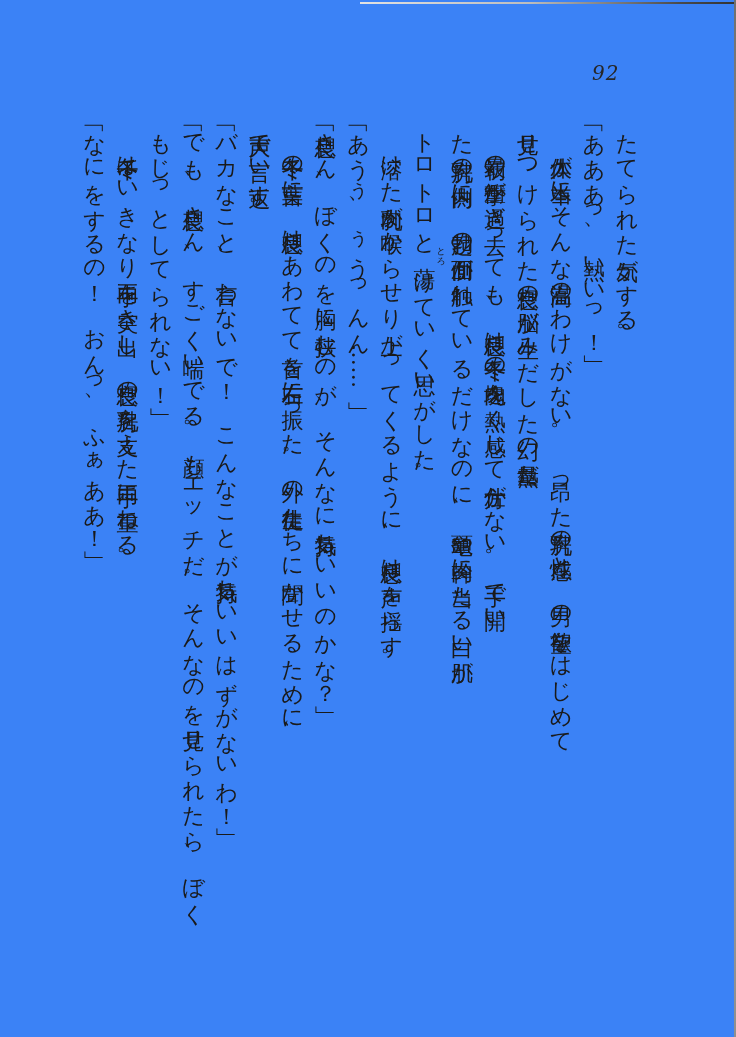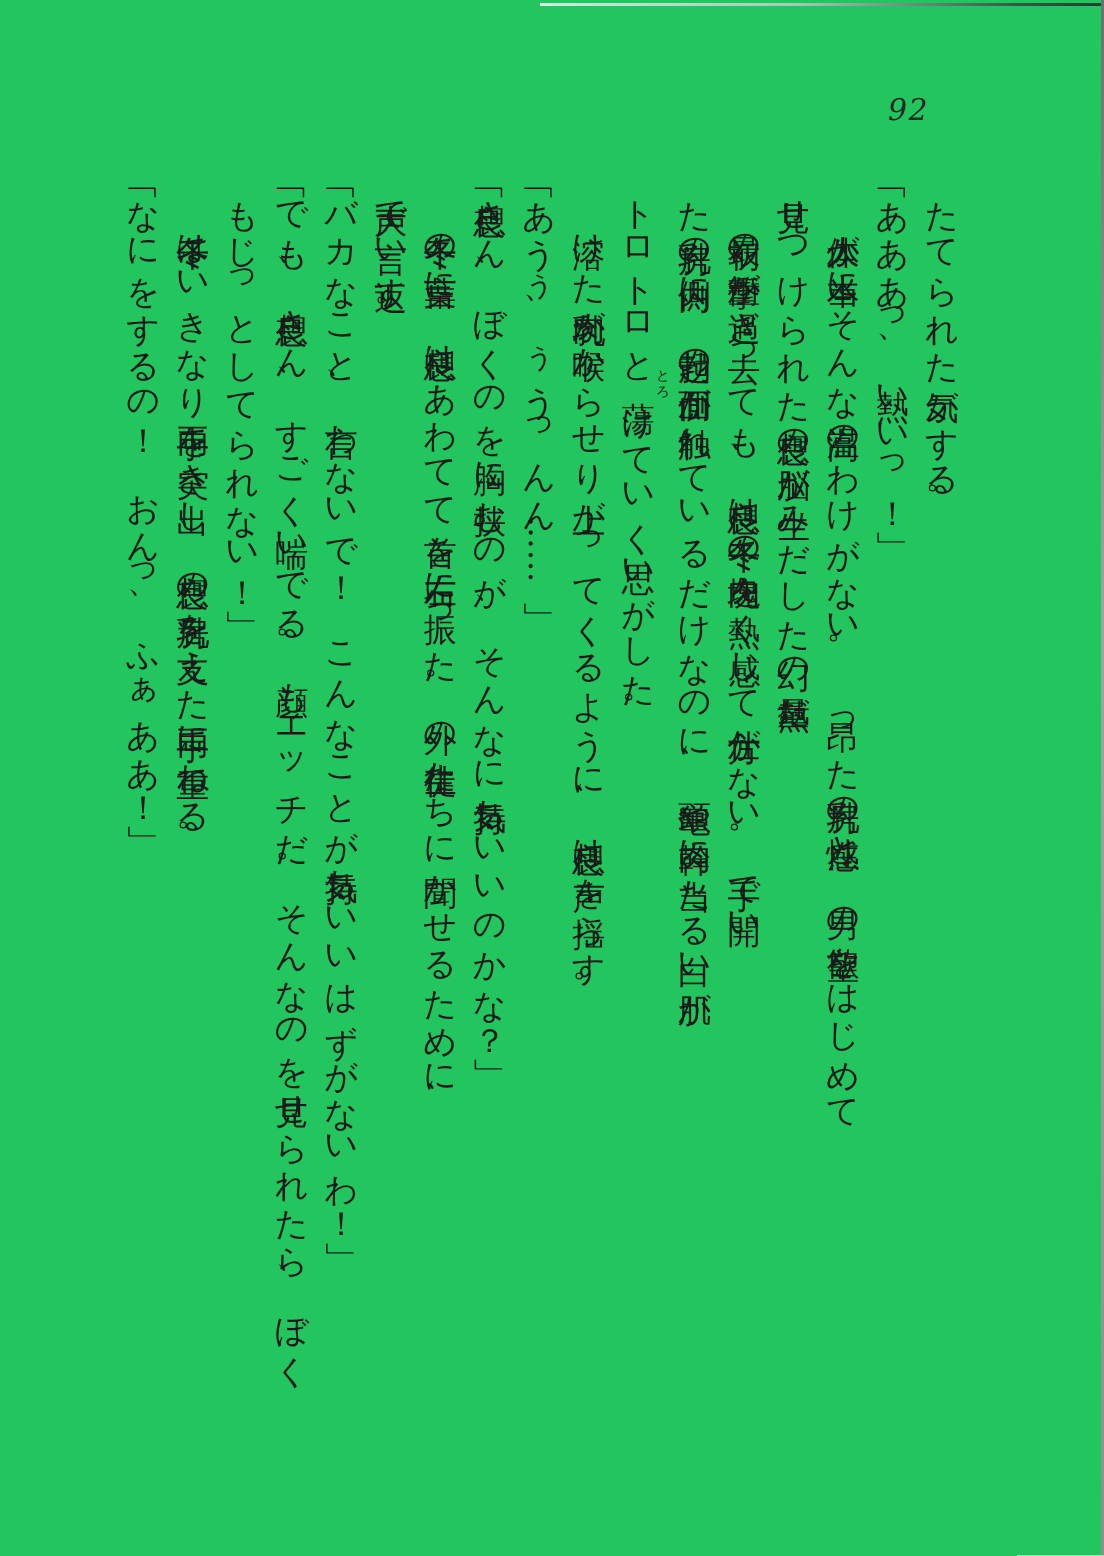--- a/index.html
+++ b/index.html
@@ -4,21 +4,21 @@
 <style>
   html, body {
     margin: 0;
     padding: 0;
     background: #ffffff;
   }
   .book-page {
     position: relative;
     width: 736px;
     height: 1037px;
-    background: #22c55e;
+    background: #3b82f6;
     overflow: hidden;
     font-family: "DejaVu Serif", "Liberation Serif", serif;
   }
   
   .edge-right {
     position: absolute;
     top: 0; bottom: 0; right: 0;
     width: 2px;
     background: linear-gradient(to bottom, #6f6f6f, #a3a3a3 40%, #8f8f8f);
   }

